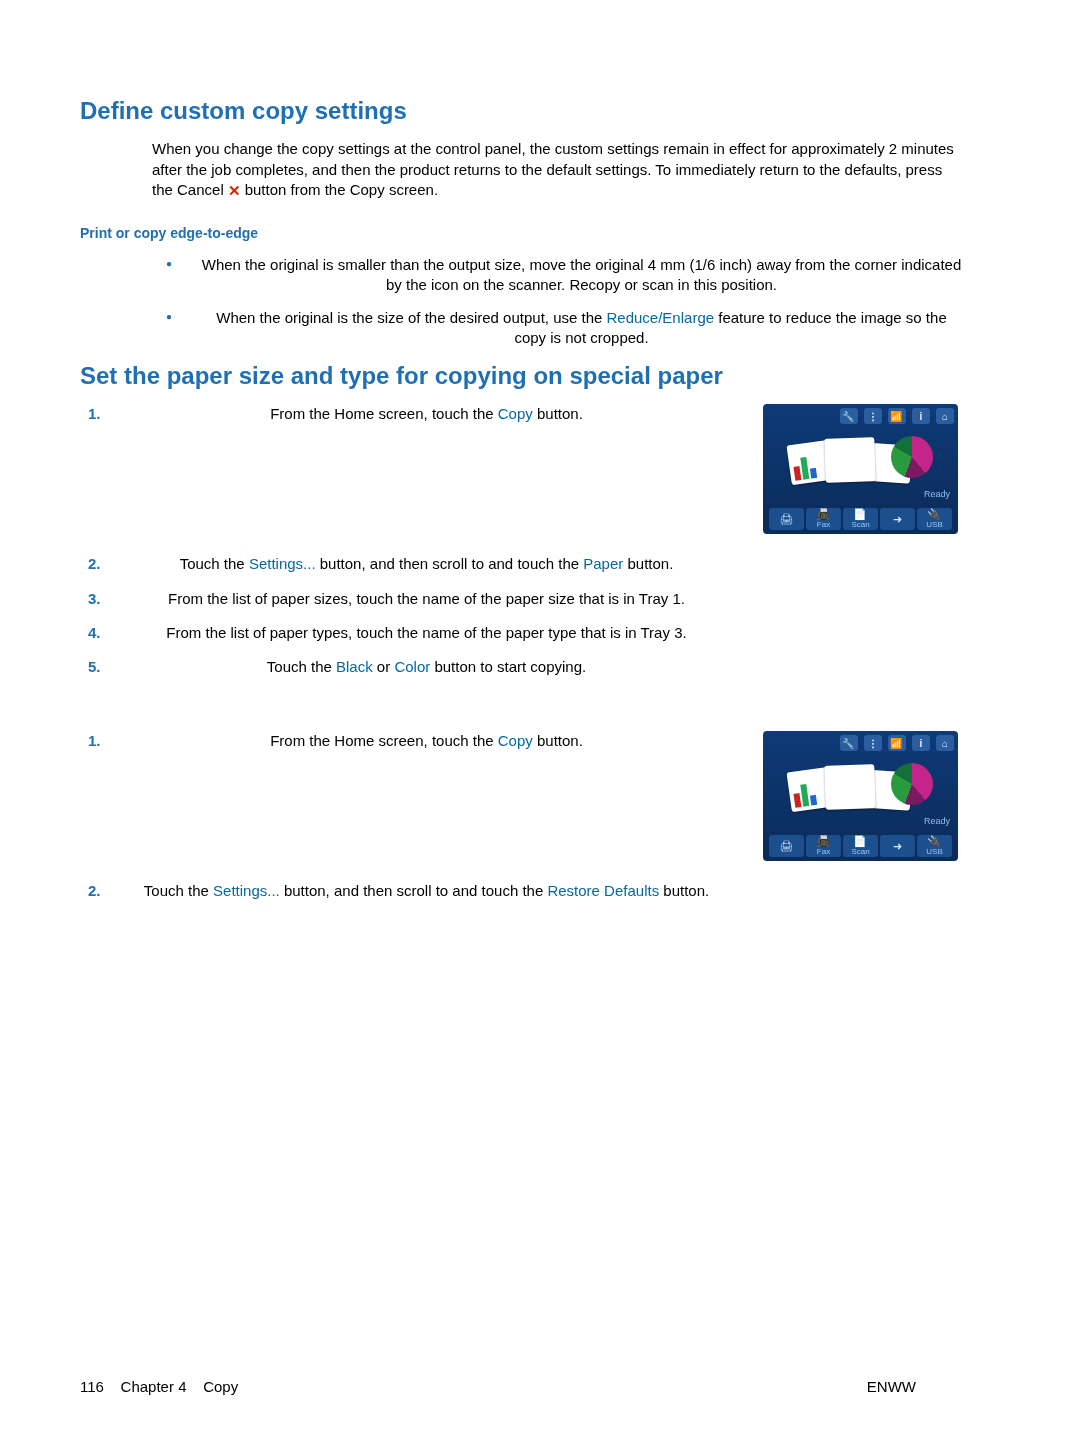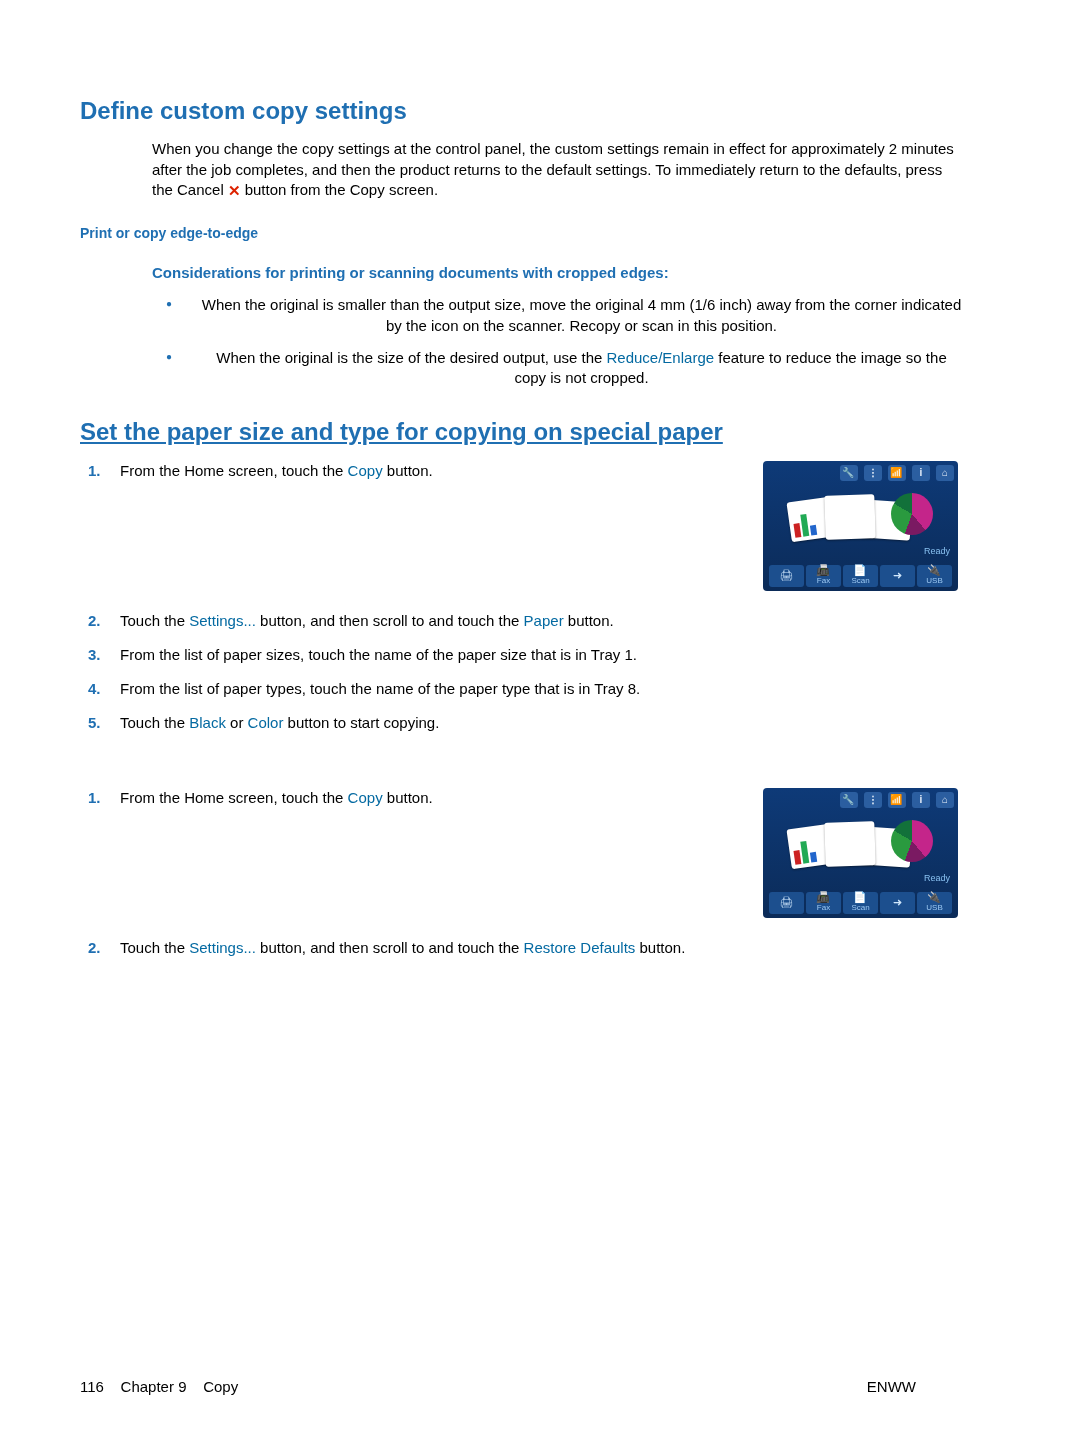--- a/index.html
+++ b/index.html
@@ -60,20 +60,21 @@
     position: absolute;
     left: 14px;
     top: 2px;
     font-size: 10px;
   }
   .two-col {
     display: flex;
     gap: 30px;
     align-items: flex-start;
     margin-top: 10px;
+    text-align: center;
   }
   .two-col .left { flex: 1; }
   .two-col .right { width: 200px; flex: 0 0 200px; }
   ol.steps {
     list-style: none;
     padding: 0;
     margin: 0;
     counter-reset: step;
   }
   ol.steps > li {
@@ -178,32 +179,31 @@
 
 <div class="page">
 
   <h1 class="section-heading">Define custom copy settings</h1>
   <p class="body-para">
     <span>When you change the copy settings at the control panel, the custom settings remain in effect for approximately 2 minutes after the job completes, and then the product returns to the default settings. To immediately return to the defaults, press the Cancel </span><span class="x-icon">✕</span><span> button from the Copy screen.</span>
   </p>
 
   <h2 class="sub-heading">Print or copy edge-to-edge</h2>
 
-  <h3 class="inline-heading" style="margin-left:72px;">Considerations for printing or scanning documents with cropped edges:</h3>
 
   <ul class="bullets">
     <li>
       <span>When the original is smaller than the output size, move the original 4 mm (1/6 inch) away from the corner indicated by the icon on the scanner. Recopy or scan in this position.</span>
     </li>
     <li>
       <span>When the original is the size of the desired output, use the </span><span class="ui-link">Reduce/Enlarge</span><span> feature to reduce the image so the copy is not cropped.</span>
     </li>
   </ul>
 
-  <h1 class="section-heading" style="margin-top:28px;text-decoration:underline;">Set the paper size and type for copying on special paper</h1>
+  <h1 class="section-heading" style="margin-top:12px;">Set the paper size and type for copying on special paper</h1>
 
   <div class="two-col">
     <div class="left">
       <ol class="steps">
         <li>
           <span>From the Home screen, touch the </span><span class="ui-link">Copy</span><span> button.</span>
         </li>
       </ol>
     </div>
     <div class="right">
@@ -255,21 +255,21 @@
   <div class="two-col">
     <div class="left">
       <ol class="steps" style="counter-reset: step 1;">
         <li>
           <span>Touch the </span><span class="ui-link">Settings...</span><span> button, and then scroll to and touch the </span><span class="ui-link">Paper</span><span> button.</span>
         </li>
         <li>
           <span>From the list of paper sizes, touch the name of the paper size that is in Tray 1.</span>
         </li>
         <li>
-          <span>From the list of paper types, touch the name of the paper type that is in Tray 8.</span>
+          <span>From the list of paper types, touch the name of the paper type that is in Tray 3.</span>
         </li>
         <li>
           <span>Touch the </span><span class="ui-link">Black</span><span> or </span><span class="ui-link">Color</span><span> button to start copying.</span>
         </li>
       </ol>
     </div>
     <div class="right"></div>
   </div>
 
   <div class="section-gap"></div>
@@ -337,20 +337,20 @@
         </li>
       </ol>
     </div>
     <div class="right"></div>
   </div>
 
   <div class="footer">
     <div>
       <span>116</span>
       &nbsp;&nbsp;
-      <span>Chapter 9</span>
+      <span>Chapter 4</span>
       &nbsp;&nbsp;
       <span>Copy</span>
     </div>
     <div>ENWW</div>
   </div>
 
 </div>
 
 </body></html>

